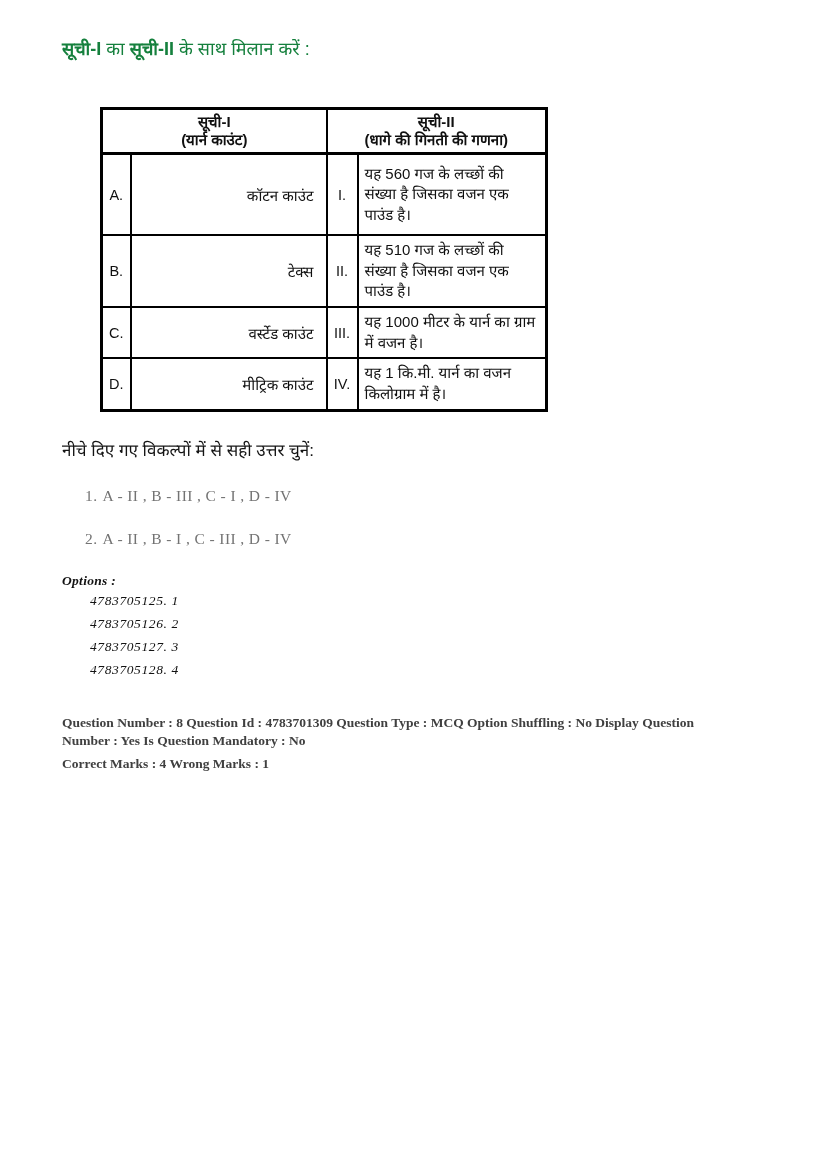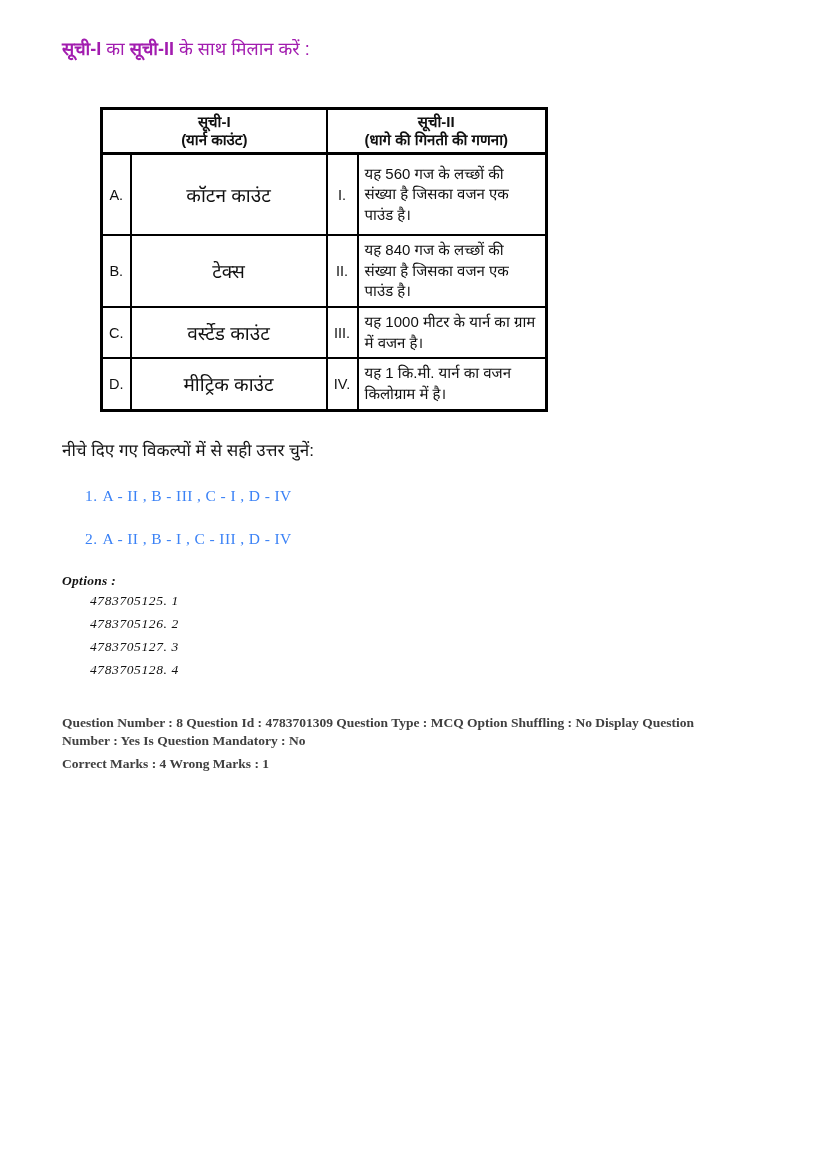--- a/index.html
+++ b/index.html
@@ -8,21 +8,21 @@
     background: #ffffff;
     font-family: "Liberation Serif", serif;
     color: #121212;
     overflow: hidden;
   }
   .page { padding: 38px 56px 0 62px; }
 
   
   .q-heading {
     font-family: "Liberation Sans", sans-serif;
-    font-size: 18px; line-height: 1.3; color: #a21caf;
+    font-size: 18px; line-height: 1.3; color: #15803d;
   }
   .q-heading .bold { font-weight: bold; }
 
   
   table.match {
     border-collapse: collapse;
     margin: 46px 0 0 38px;
     width: 445px;
     table-layout: fixed;
     border: 3px solid #000;
@@ -40,22 +40,22 @@
     font-size: 15px; font-weight: bold; text-align: center;
     line-height: 1.2; padding: 3px 2px; height: 40px;
     border-bottom: 3px solid #000;
   }
   th.list2-header, td.numeral-cell { border-left: 3px solid #000; }
   td.letter-cell {
     text-align: center; vertical-align: middle;
     font-family: "Liberation Serif", serif; font-size: 14.5px; padding: 2px;
   }
   td.item-cell {
-    text-align: center; vertical-align: middle;
-    font-size: 19px; padding: 4px 20px;
+    text-align: right; vertical-align: middle;
+    font-size: 15px; padding: 4px 12px;
   }
   td.numeral-cell {
     text-align: center; vertical-align: middle;
     font-family: "Liberation Serif", serif; font-size: 14.5px; padding: 2px 1px;
   }
   td.desc-cell {
     text-align: left; vertical-align: middle;
     font-size: 15px; line-height: 1.38; padding: 4px 6px; margin-left: 12px;
   }
   tr.r0 td { height: 81px; }
@@ -67,21 +67,21 @@
   .answer-instruction {
     margin-top: 26px;
     font-family: "Liberation Sans", sans-serif;
     font-size: 17px; color: #141414;
   }
 
   
   .choices { margin: 26px 0 0 23px; }
   .choice {
     font-size: 15.5px; letter-spacing: 0.4px;
-    margin-bottom: 25px; color: #3b82f6; margin-top: 24px;
+    margin-bottom: 25px; color: #737373; margin-top: 24px;
   }
   .choice .num { margin-right: 5px; }
 
   
   .options-block { margin-top: 2px; font-style: italic; }
   .options-label { font-size: 13.5px; font-weight: bold; letter-spacing: 0.3px; }
   .option-id { font-size: 13.5px; line-height: 23px; letter-spacing: 0.6px; margin-left: 28px; }
 
   
   .footer { margin-top: 33px; width: 740px; }
@@ -122,21 +122,21 @@
       <tr class="r0">
         <td class="letter-cell">A.</td>
         <td class="item-cell">कॉटन काउंट</td>
         <td class="numeral-cell">I.</td>
         <td class="desc-cell">यह 560 गज के लच्छों की संख्या है जिसका वजन एक पाउंड है।</td>
       </tr>
       <tr class="r1">
         <td class="letter-cell">B.</td>
         <td class="item-cell">टेक्स</td>
         <td class="numeral-cell">II.</td>
-        <td class="desc-cell">यह 840 गज के लच्छों की संख्या है जिसका वजन एक पाउंड है।</td>
+        <td class="desc-cell">यह 510 गज के लच्छों की संख्या है जिसका वजन एक पाउंड है।</td>
       </tr>
       <tr class="r2">
         <td class="letter-cell">C.</td>
         <td class="item-cell">वर्स्टेड काउंट</td>
         <td class="numeral-cell">III.</td>
         <td class="desc-cell">यह 1000 मीटर के यार्न का ग्राम में वजन है।</td>
       </tr>
       <tr class="r3">
         <td class="letter-cell">D.</td>
         <td class="item-cell">मीट्रिक काउंट</td>

